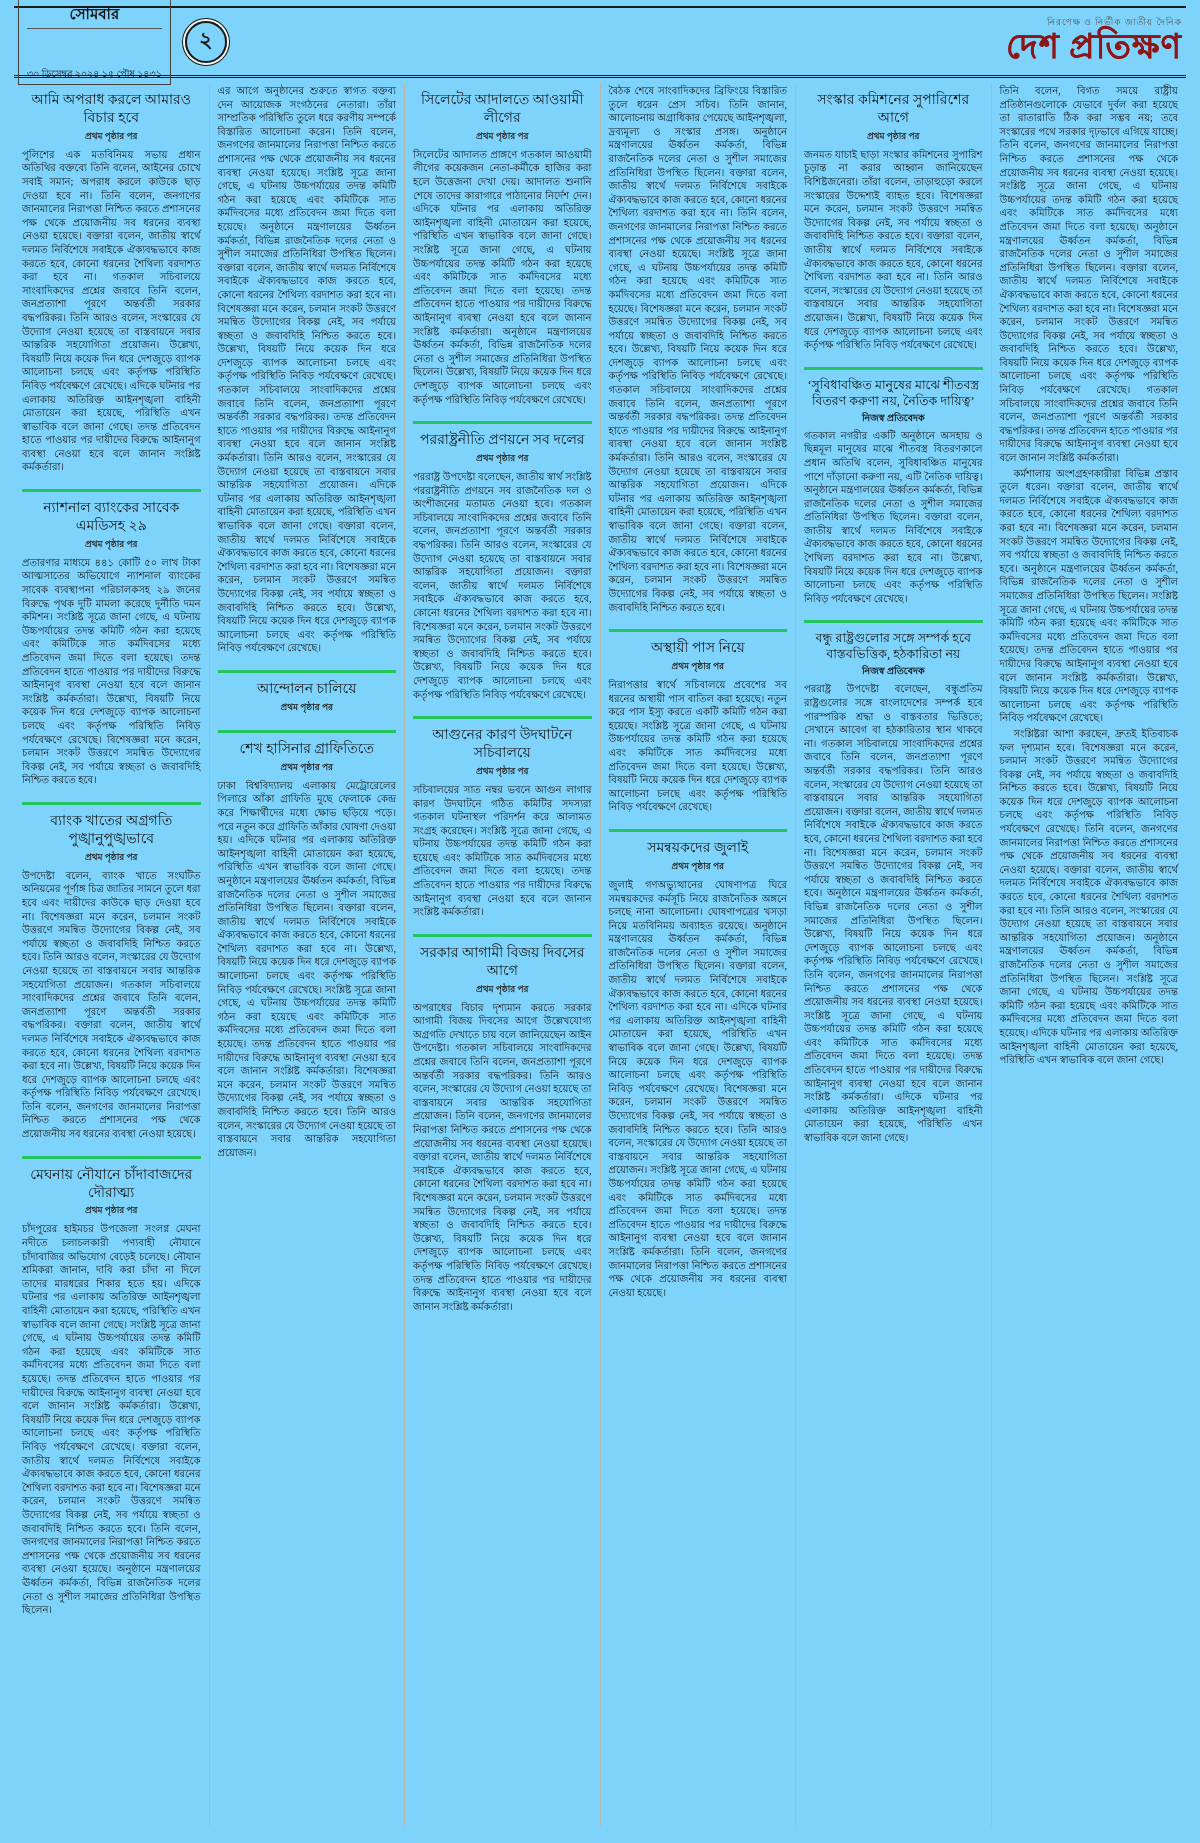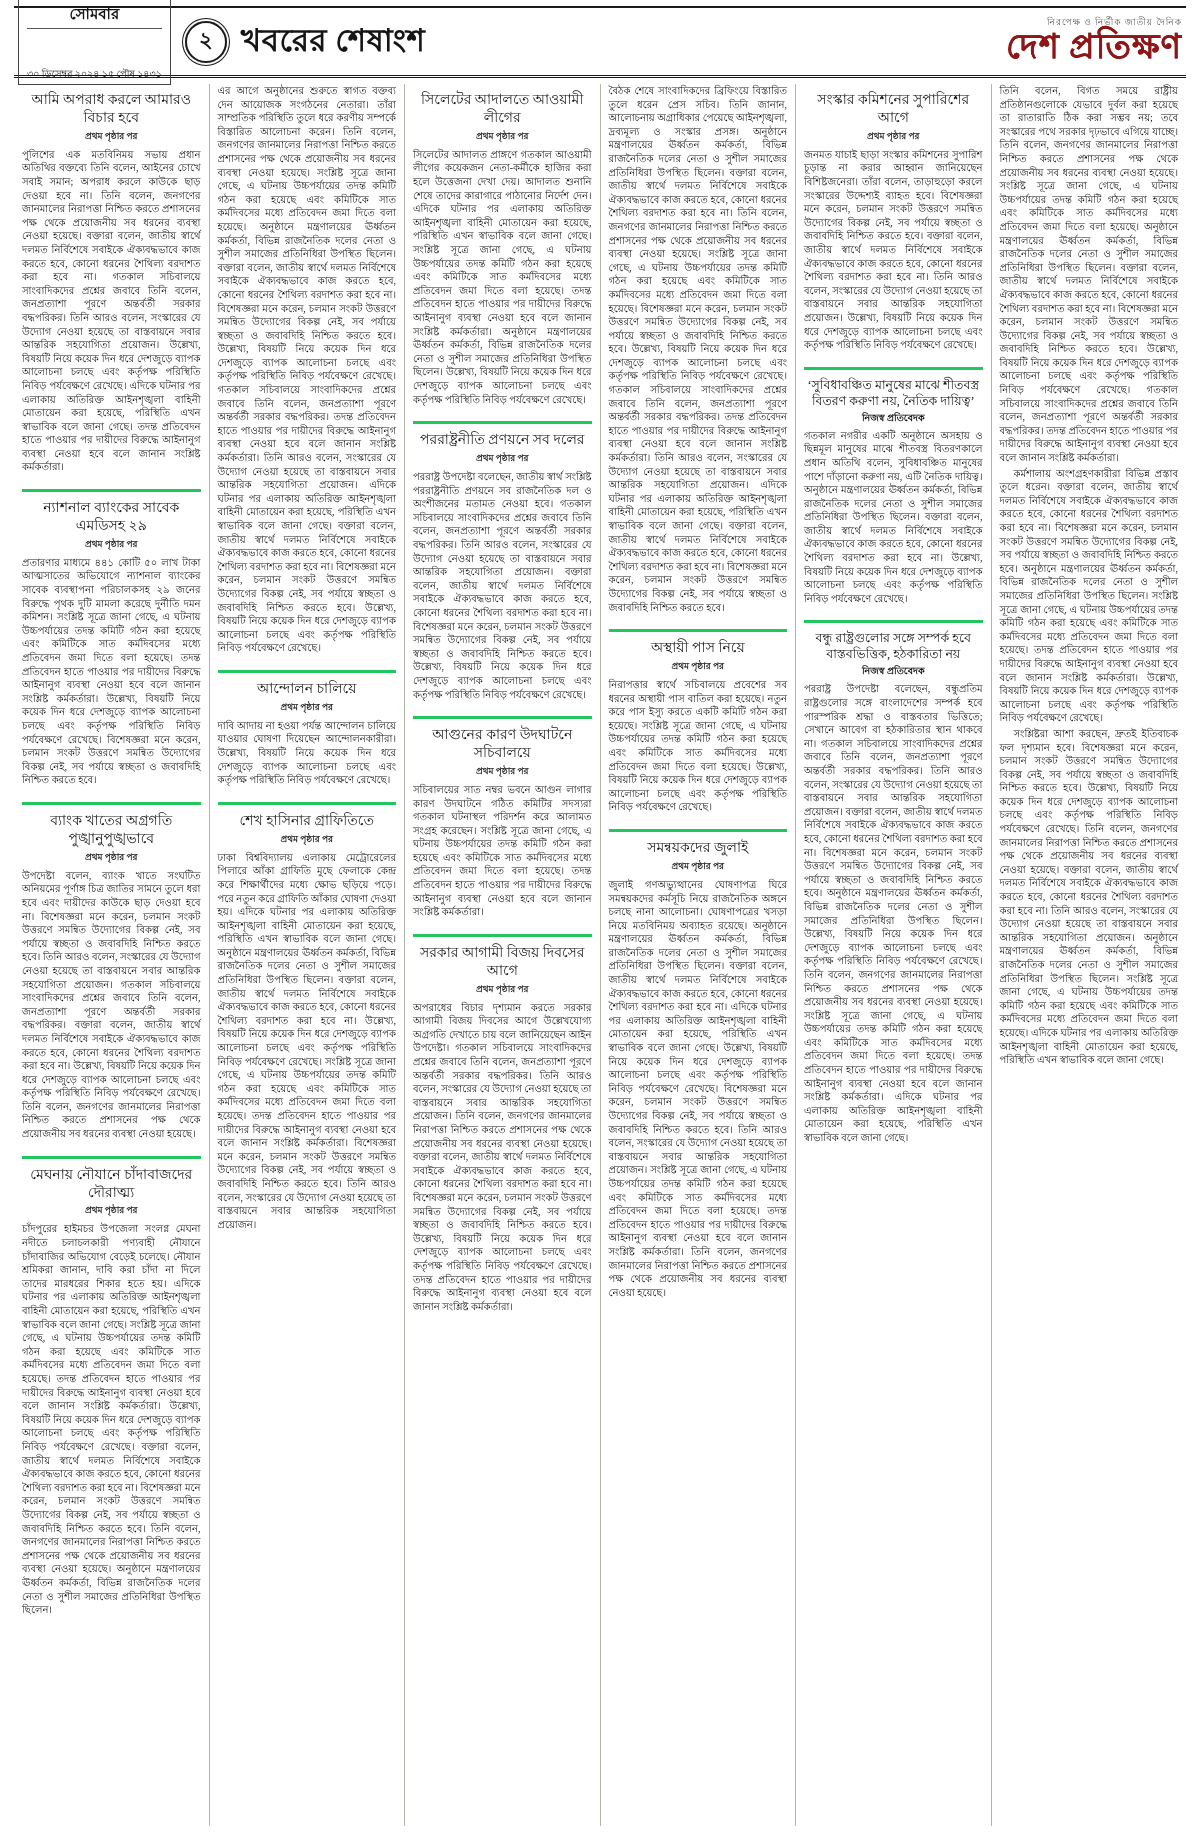--- a/index.html
+++ b/index.html
@@ -1,18 +1,18 @@
 <!DOCTYPE html>
 <html lang="bn"><head>
 <meta charset="utf-8">
 <style>
   html,body{margin:0;padding:0;background:#d9d6cf;}
   .page{
     width:1200px;height:1843px;box-sizing:border-box;margin:0 auto;
-    background:#ffffff;color:#151515;
+    background:#7dd3fc;color:#151515;
     font-family:"Liberation Serif","DejaVu Serif",serif;
     padding:6px 14px 0 14px;overflow:hidden;position:relative;
   }
   
   .hdr{
     display:flex;align-items:center;gap:14px;
     border-top:2px solid #1a1a1a;border-bottom:3px double #1a1a1a;
     padding:6px 4px 6px 4px;height:72px;box-sizing:border-box;
   }
   .datebox{
@@ -68,21 +68,20 @@
 <body>
 
 <div class="page">
 
   <div class="hdr">
     <div class="datebox">
       <div class="day">সোমবার</div>
       <div class="date">৩০ ডিসেম্বর ২০২৪ ১৫ পৌষ ১৪৩১</div>
     </div>
     <div class="pagenum">২</div>
-    <div class="section-title">খবরের শেষাংশ</div>
     <div class="hdr-spacer"></div>
     <div class="mast">
       <div class="tag">নিরপেক্ষ ও নির্ভীক জাতীয় দৈনিক</div>
       <div class="name">দেশ প্রতিক্ষণ</div>
     </div>
   </div>
 
   <div class="columns">
 
     <div class="col">
@@ -108,21 +107,20 @@
       </div>
     </div>
 
     <div class="col">
       <div class="art">
         <div class="bodytxt">এর আগে অনুষ্ঠানের শুরুতে স্বাগত বক্তব্য দেন আয়োজক সংগঠনের নেতারা। তাঁরা সাম্প্রতিক পরিস্থিতি তুলে ধরে করণীয় সম্পর্কে বিস্তারিত আলোচনা করেন। তিনি বলেন, জনগণের জানমালের নিরাপত্তা নিশ্চিত করতে প্রশাসনের পক্ষ থেকে প্রয়োজনীয় সব ধরনের ব্যবস্থা নেওয়া হয়েছে। সংশ্লিষ্ট সূত্রে জানা গেছে, এ ঘটনায় উচ্চপর্যায়ের তদন্ত কমিটি গঠন করা হয়েছে এবং কমিটিকে সাত কর্মদিবসের মধ্যে প্রতিবেদন জমা দিতে বলা হয়েছে। অনুষ্ঠানে মন্ত্রণালয়ের ঊর্ধ্বতন কর্মকর্তা, বিভিন্ন রাজনৈতিক দলের নেতা ও সুশীল সমাজের প্রতিনিধিরা উপস্থিত ছিলেন। বক্তারা বলেন, জাতীয় স্বার্থে দলমত নির্বিশেষে সবাইকে ঐক্যবদ্ধভাবে কাজ করতে হবে, কোনো ধরনের শৈথিল্য বরদাশত করা হবে না। বিশেষজ্ঞরা মনে করেন, চলমান সংকট উত্তরণে সমন্বিত উদ্যোগের বিকল্প নেই, সব পর্যায়ে স্বচ্ছতা ও জবাবদিহি নিশ্চিত করতে হবে। উল্লেখ্য, বিষয়টি নিয়ে কয়েক দিন ধরে দেশজুড়ে ব্যাপক আলোচনা চলছে এবং কর্তৃপক্ষ পরিস্থিতি নিবিড় পর্যবেক্ষণে রেখেছে। গতকাল সচিবালয়ে সাংবাদিকদের প্রশ্নের জবাবে তিনি বলেন, জনপ্রত্যাশা পূরণে অন্তর্বর্তী সরকার বদ্ধপরিকর। তদন্ত প্রতিবেদন হাতে পাওয়ার পর দায়ীদের বিরুদ্ধে আইনানুগ ব্যবস্থা নেওয়া হবে বলে জানান সংশ্লিষ্ট কর্মকর্তারা। তিনি আরও বলেন, সংস্কারের যে উদ্যোগ নেওয়া হয়েছে তা বাস্তবায়নে সবার আন্তরিক সহযোগিতা প্রয়োজন। এদিকে ঘটনার পর এলাকায় অতিরিক্ত আইনশৃঙ্খলা বাহিনী মোতায়েন করা হয়েছে, পরিস্থিতি এখন স্বাভাবিক বলে জানা গেছে। বক্তারা বলেন, জাতীয় স্বার্থে দলমত নির্বিশেষে সবাইকে ঐক্যবদ্ধভাবে কাজ করতে হবে, কোনো ধরনের শৈথিল্য বরদাশত করা হবে না। বিশেষজ্ঞরা মনে করেন, চলমান সংকট উত্তরণে সমন্বিত উদ্যোগের বিকল্প নেই, সব পর্যায়ে স্বচ্ছতা ও জবাবদিহি নিশ্চিত করতে হবে। উল্লেখ্য, বিষয়টি নিয়ে কয়েক দিন ধরে দেশজুড়ে ব্যাপক আলোচনা চলছে এবং কর্তৃপক্ষ পরিস্থিতি নিবিড় পর্যবেক্ষণে রেখেছে।</div>
       </div>
       <div class="art">
         <div class="hl">আন্দোলন চালিয়ে</div>
         <div class="contlbl">প্রথম পৃষ্ঠার পর</div>
-        <div class="bodytxt">দাবি আদায় না হওয়া পর্যন্ত আন্দোলন চালিয়ে যাওয়ার ঘোষণা দিয়েছেন আন্দোলনকারীরা। উল্লেখ্য, বিষয়টি নিয়ে কয়েক দিন ধরে দেশজুড়ে ব্যাপক আলোচনা চলছে এবং কর্তৃপক্ষ পরিস্থিতি নিবিড় পর্যবেক্ষণে রেখেছে।</div>
       </div>
       <div class="art">
         <div class="hl">শেখ হাসিনার গ্রাফিতিতে</div>
         <div class="contlbl">প্রথম পৃষ্ঠার পর</div>
         <div class="bodytxt">ঢাকা বিশ্ববিদ্যালয় এলাকায় মেট্রোরেলের পিলারে আঁকা গ্রাফিতি মুছে ফেলাকে কেন্দ্র করে শিক্ষার্থীদের মধ্যে ক্ষোভ ছড়িয়ে পড়ে। পরে নতুন করে গ্রাফিতি আঁকার ঘোষণা দেওয়া হয়। এদিকে ঘটনার পর এলাকায় অতিরিক্ত আইনশৃঙ্খলা বাহিনী মোতায়েন করা হয়েছে, পরিস্থিতি এখন স্বাভাবিক বলে জানা গেছে। অনুষ্ঠানে মন্ত্রণালয়ের ঊর্ধ্বতন কর্মকর্তা, বিভিন্ন রাজনৈতিক দলের নেতা ও সুশীল সমাজের প্রতিনিধিরা উপস্থিত ছিলেন। বক্তারা বলেন, জাতীয় স্বার্থে দলমত নির্বিশেষে সবাইকে ঐক্যবদ্ধভাবে কাজ করতে হবে, কোনো ধরনের শৈথিল্য বরদাশত করা হবে না। উল্লেখ্য, বিষয়টি নিয়ে কয়েক দিন ধরে দেশজুড়ে ব্যাপক আলোচনা চলছে এবং কর্তৃপক্ষ পরিস্থিতি নিবিড় পর্যবেক্ষণে রেখেছে। সংশ্লিষ্ট সূত্রে জানা গেছে, এ ঘটনায় উচ্চপর্যায়ের তদন্ত কমিটি গঠন করা হয়েছে এবং কমিটিকে সাত কর্মদিবসের মধ্যে প্রতিবেদন জমা দিতে বলা হয়েছে। তদন্ত প্রতিবেদন হাতে পাওয়ার পর দায়ীদের বিরুদ্ধে আইনানুগ ব্যবস্থা নেওয়া হবে বলে জানান সংশ্লিষ্ট কর্মকর্তারা। বিশেষজ্ঞরা মনে করেন, চলমান সংকট উত্তরণে সমন্বিত উদ্যোগের বিকল্প নেই, সব পর্যায়ে স্বচ্ছতা ও জবাবদিহি নিশ্চিত করতে হবে। তিনি আরও বলেন, সংস্কারের যে উদ্যোগ নেওয়া হয়েছে তা বাস্তবায়নে সবার আন্তরিক সহযোগিতা প্রয়োজন।</div>
       </div>
     </div>
 
     <div class="col">
       <div class="art">

